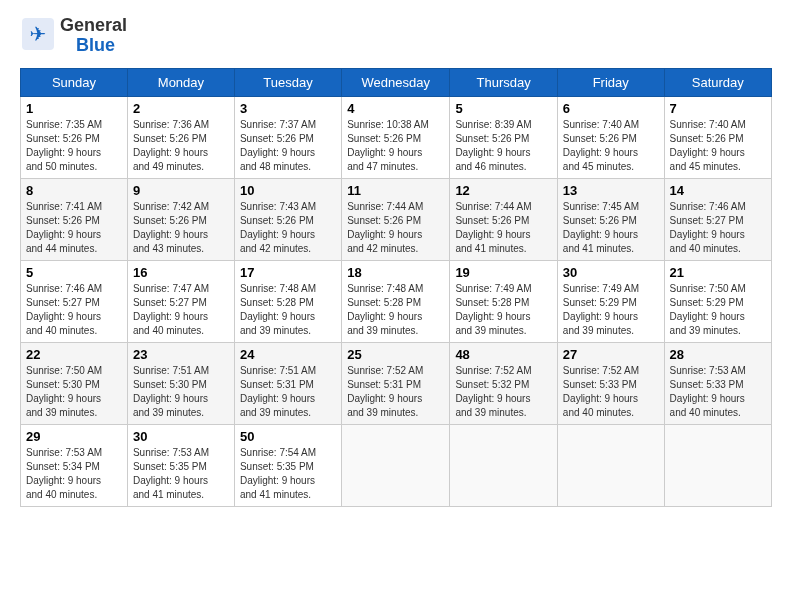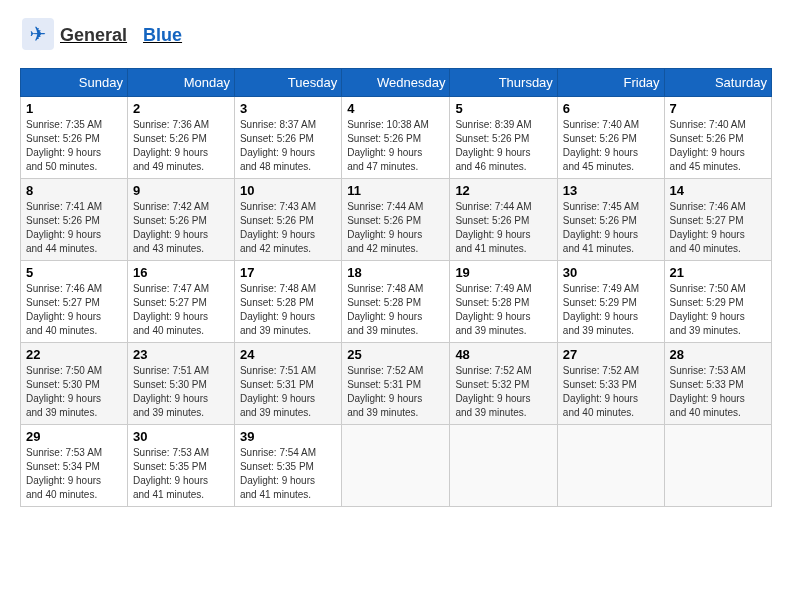--- a/index.html
+++ b/index.html
@@ -44,21 +44,21 @@
     }
     .calendar {
       width: 100%;
       border-collapse: collapse;
       font-size: 10.5px;
     }
     .calendar th {
       background: #1565c0;
       color: #fff;
       padding: 6px 4px;
-      text-align: right;
+      text-align: center;
       font-size: 13px;
       font-weight: normal;
       border: 1px solid #1155a0;
     }
     .calendar td {
       border: 1px solid #ccc;
       vertical-align: top;
       padding: 4px 5px;
       width: 110px;
       min-height: 72px;
@@ -88,21 +88,21 @@
 <div class="page">
   <div class="header">
     <div class="logo">
       <div class="logo-row">
         <div style="display:inline-block; position:relative;">
           <svg width="36" height="36" viewBox="0 0 36 36">
             <rect x="2" y="2" width="32" height="32" rx="4" fill="#e3eaf7"></rect>
             <text x="18" y="25" text-anchor="middle" font-size="20" fill="#1565c0">✈</text>
           </svg>
         </div>
-        <div style="display:flex; flex-direction:row; line-height:1.1;text-decoration:underline;">
+        <div style="display:flex; flex-direction:column; line-height:1.1;">
           <span style="font-size:18px; font-weight:bold; color:#333;">General</span>
           <span style="font-size:18px; font-weight:bold; color:#1565c0;margin-left:16px;">Blue</span>
         </div>
       </div>
     </div>
     <div class="title-area">
       <div class="month-title"></div>
       <div class="subtitle"></div>
     </div>
   </div>
@@ -135,21 +135,21 @@
         <div class="day-info">
           <span>Sunrise: 7:36 AM</span><br>
           <span>Sunset: 5:26 PM</span><br>
           <span>Daylight: 9 hours</span><br>
           <span>and 49 minutes.</span>
         </div>
       </td>
           <td>
         <span class="day-num">3</span>
         <div class="day-info">
-          <span>Sunrise: 8:37 AM</span><br>
+          <span>Sunrise: 7:37 AM</span><br>
           <span>Sunset: 5:26 PM</span><br>
           <span>Daylight: 9 hours</span><br>
           <span>and 48 minutes.</span>
         </div>
       </td>
           <td>
         <span class="day-num">4</span>
         <div class="day-info">
           <span>Sunrise: 10:38 AM</span><br>
           <span>Sunset: 5:26 PM</span><br>
@@ -393,21 +393,21 @@
           <td>
         <span class="day-num">30</span>
         <div class="day-info">
           <span>Sunrise: 7:53 AM</span><br>
           <span>Sunset: 5:35 PM</span><br>
           <span>Daylight: 9 hours</span><br>
           <span>and 41 minutes.</span>
         </div>
       </td>
           <td>
-        <span class="day-num">39</span>
+        <span class="day-num">50</span>
         <div class="day-info">
           <span>Sunrise: 7:54 AM</span><br>
           <span>Sunset: 5:35 PM</span><br>
           <span>Daylight: 9 hours</span><br>
           <span>and 41 minutes.</span>
         </div>
       </td>
           <td class="empty-cell"></td>
           <td class="empty-cell"></td>
           <td class="empty-cell"></td>

